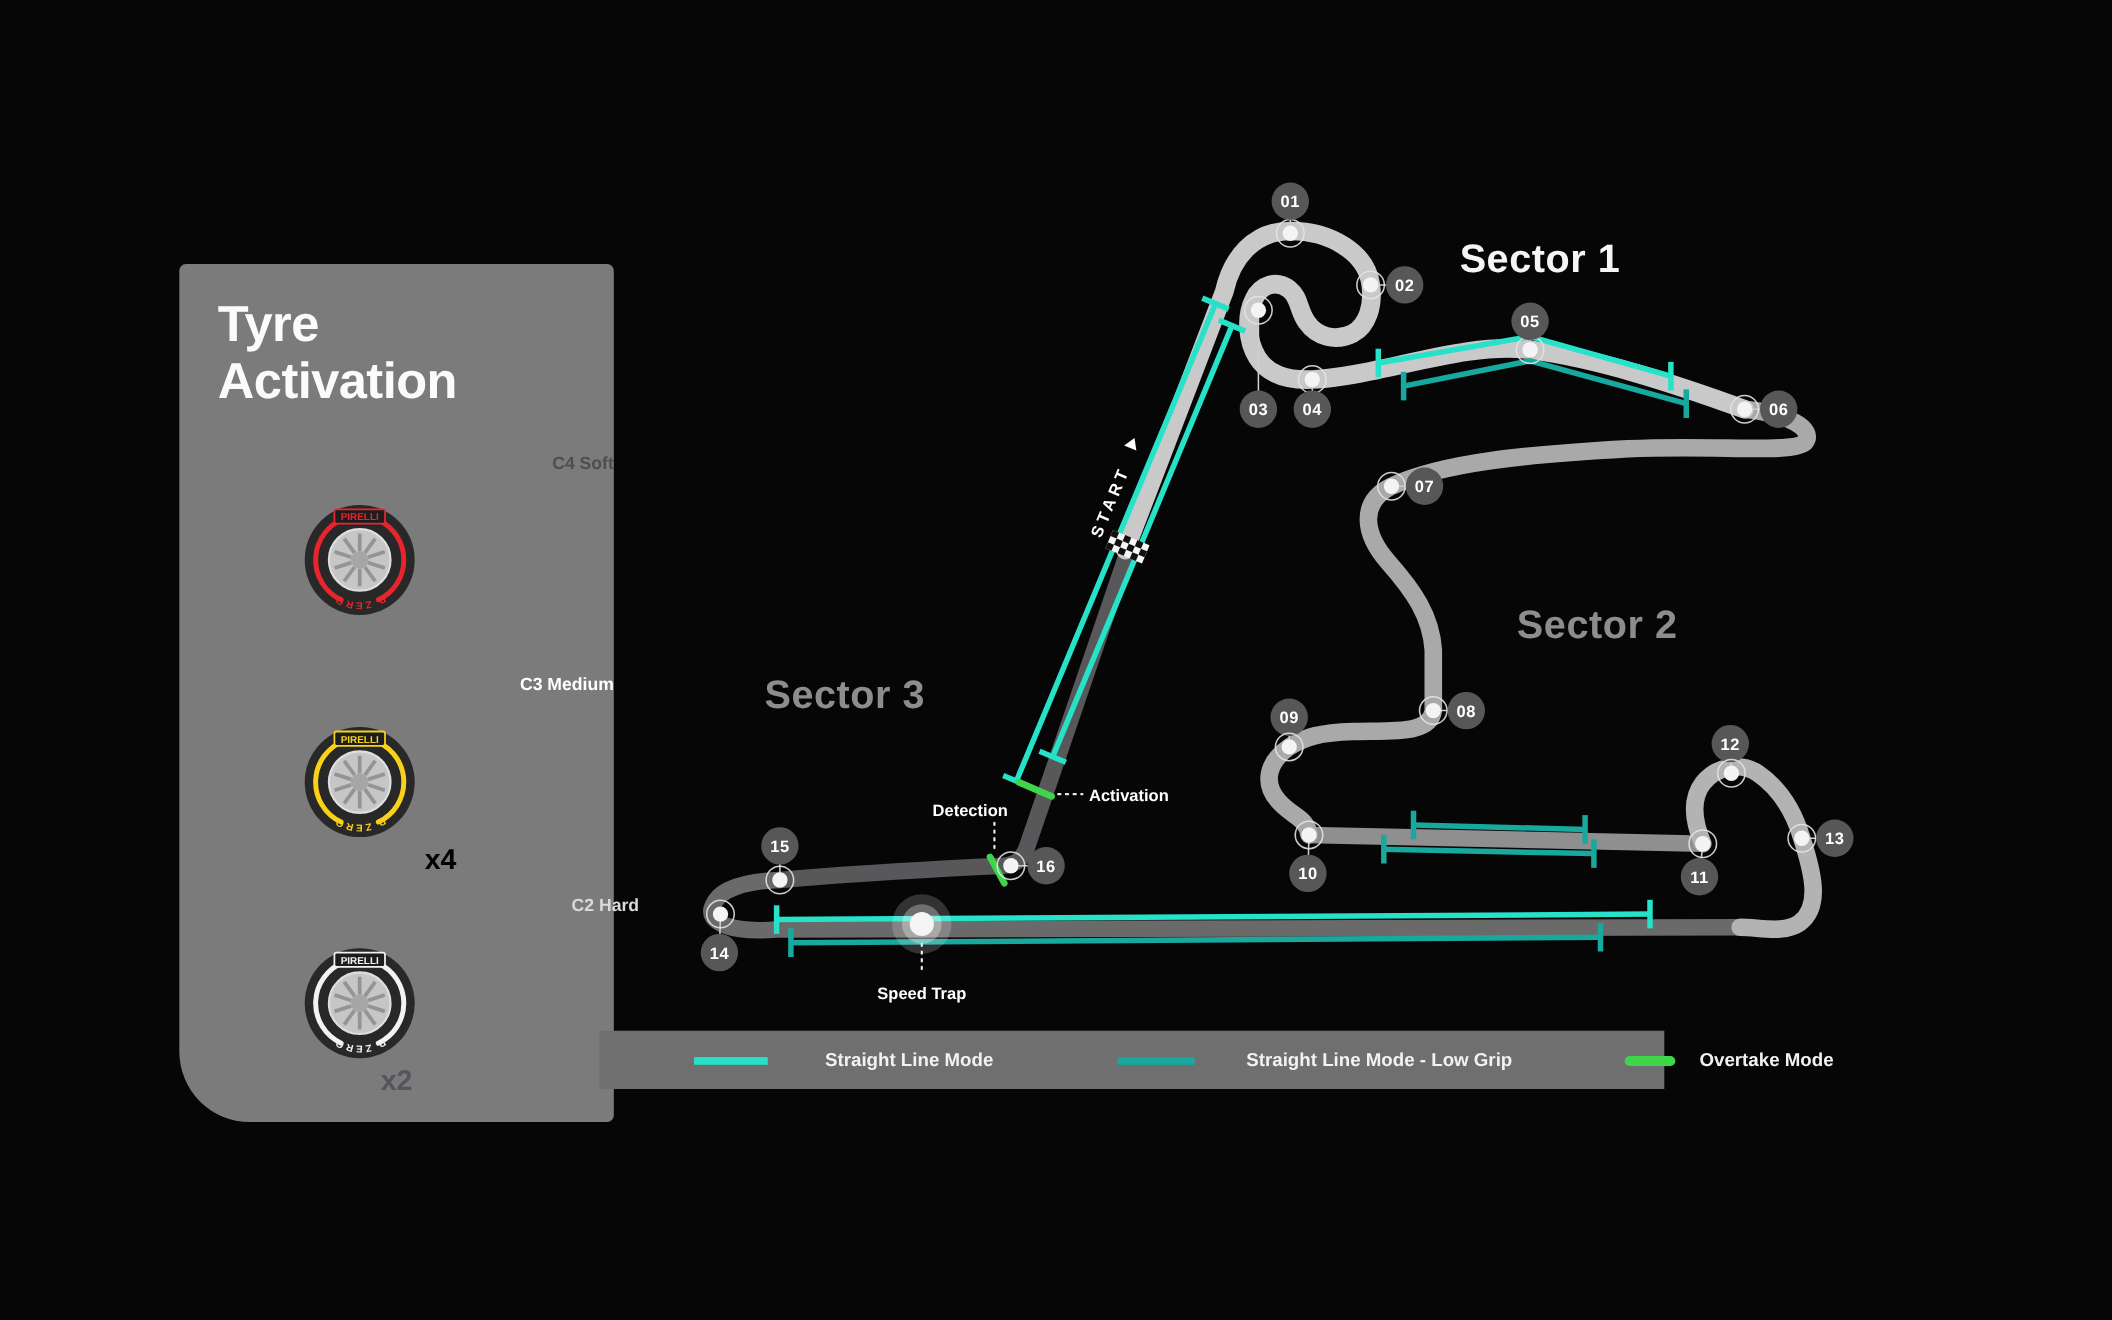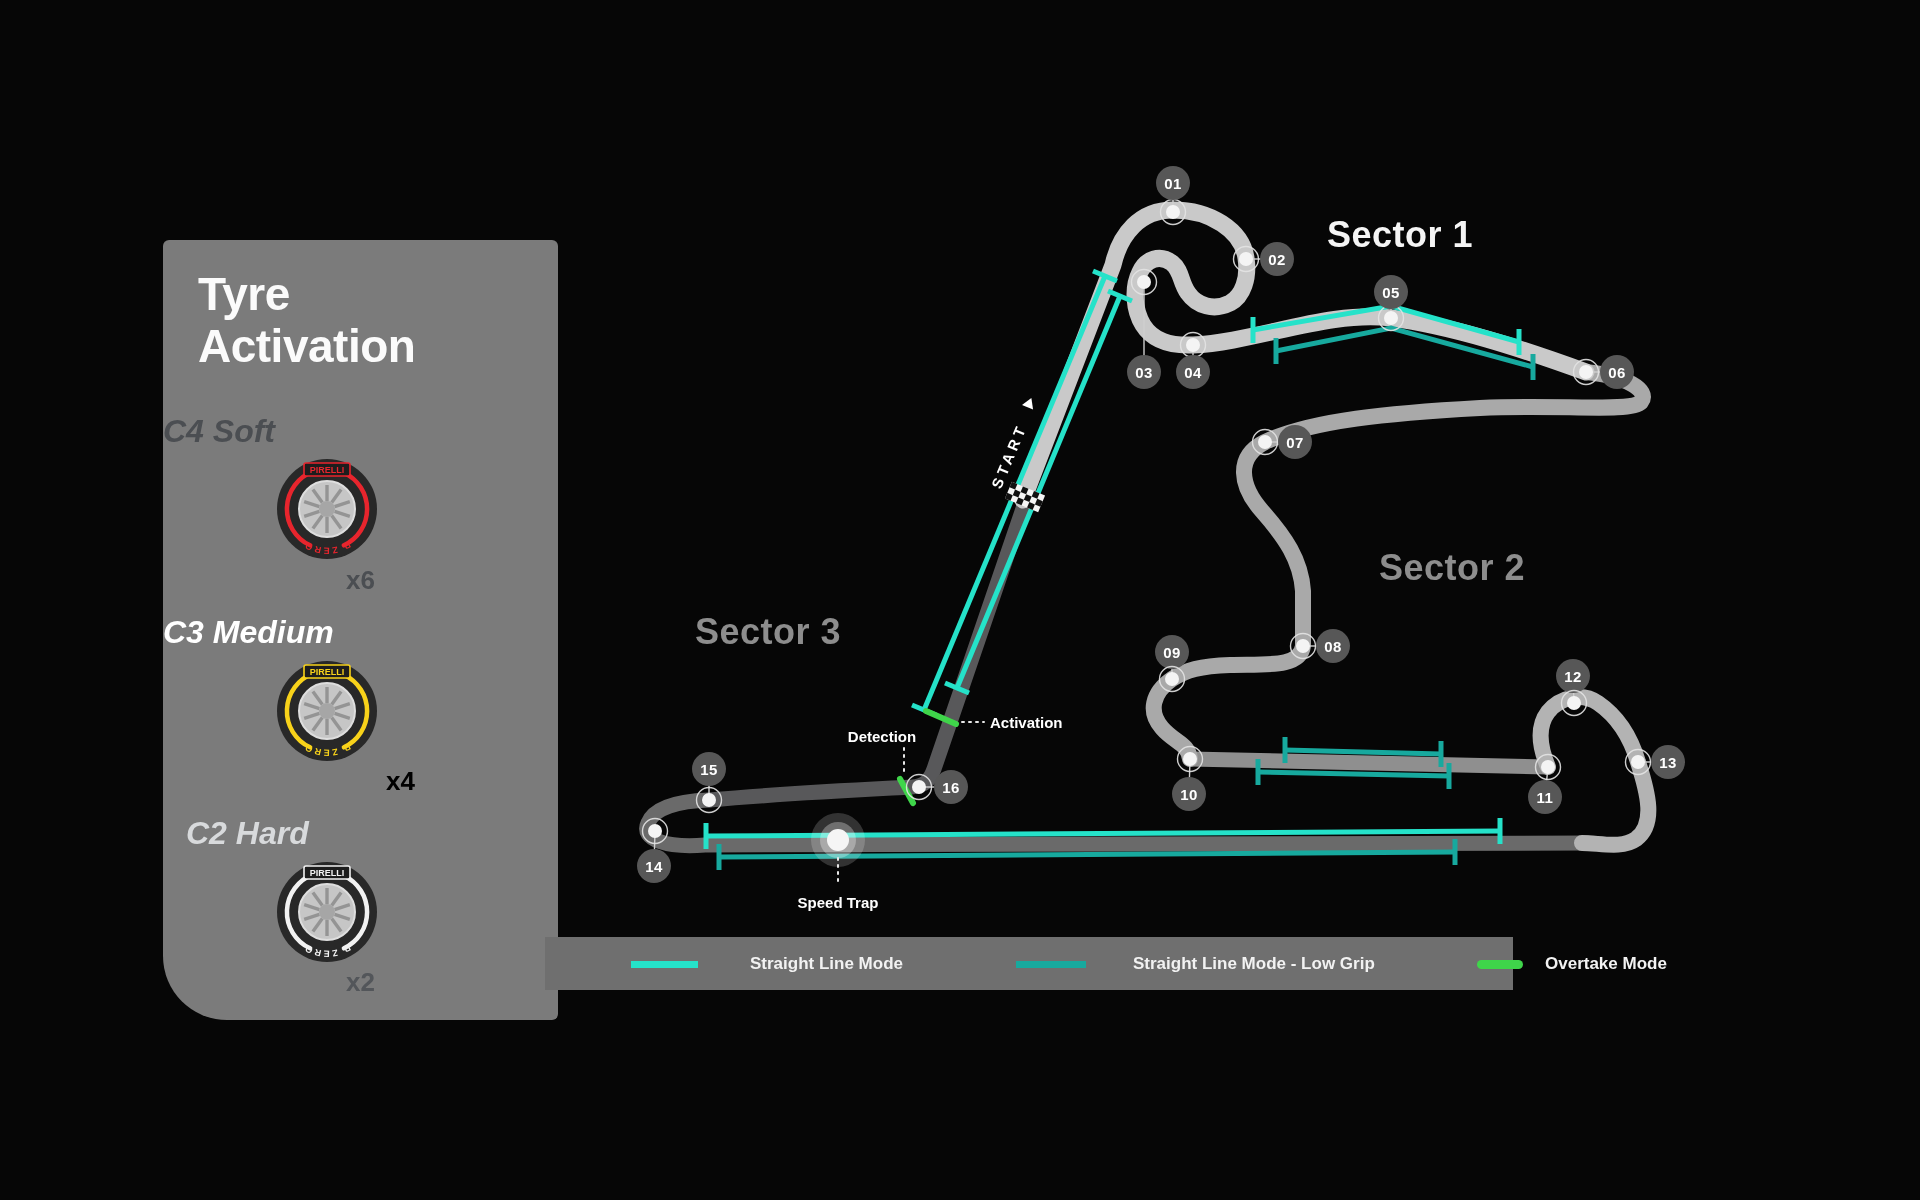--- a/index.html
+++ b/index.html
@@ -3,21 +3,21 @@
 <meta charset="utf-8">
 <style>
   html,body{margin:0;padding:0;background:#000;}
   #stage{position:relative;width:1920px;height:1200px;background:#060606;overflow:hidden;
          font-family:"Liberation Sans",sans-serif;}
   
   #panel{position:absolute;left:163px;top:206px;width:395px;height:780px;
          background:#7b7b7b;border-radius:6px 6px 6px 64px;margin-top:34px;}
   #panel .title{position:absolute;left:35px;top:28px;font-size:46px;line-height:52px;
                 font-weight:bold;color:#fbfbfb;letter-spacing:-0.5px;}
-  .compound{position:absolute;width:100%;text-align:left;font-weight:bold;font-size:32px;font-style:italic;}
+  .compound{position:absolute;width:100%;text-align:right;font-weight:bold;font-size:16px;}
   .count{position:absolute;width:100%;text-align:center;font-weight:bold;font-size:26px;}
   .c-soft-label,.c-soft-count{color:#4b4e52;}
   .c-med-label{color:#ffffff;} .c-med-count{color:#000000;padding-left:40px;}
   .c-hard-label{color:#d8dadc;padding-left:23px;} .c-hard-count{color:#53565a;}
   .tyre{position:absolute;left:112px;width:104px;height:104px;}
   
   #legend{position:absolute;left:545px;top:937px;width:968px;height:53px;background:#6f6f6f;}
   .lg-label{position:absolute;top:17px;font-size:17px;font-weight:bold;color:#f2f2f2;white-space:nowrap;}
   .lg-swatch{position:absolute;top:24px;height:7px;}
   .sw1{left:86px;width:67px;background:#25E2C9;}
@@ -75,21 +75,20 @@
         <line x1="0" y1="-8" x2="0" y2="-24" transform="rotate(216)"></line>
           <line x1="0" y1="-8" x2="0" y2="-24" transform="rotate(252)"></line>
         <line x1="0" y1="-8" x2="0" y2="-24" transform="rotate(288)"></line>
           <line x1="0" y1="-8" x2="0" y2="-24" transform="rotate(324)"></line>
       </g>
       <circle r="8" fill="#a6a6a6"></circle>
       <text font-size="9" font-weight="bold" fill="#E8252D" letter-spacing="2">
         <textPath href="#pz0" startOffset="50%" text-anchor="middle">P ZERO</textPath>
       </text>
     </svg>
-    <div class="count c-soft-count" style="top:325px">x6</div>
 
     <div class="compound c-med-label" style="top:374px">C3 Medium</div>
     <svg class="tyre" style="top:419px" viewBox="-52 -52 104 104">
       <defs>
           <path id="pz1" d="M 30,24 A 38,38 0 0 1 -30,24"></path>
         </defs>
       <circle r="50" fill="#282828"></circle>
       <path d="M -13.7,-37.6 A 40,40 0 0 0 -16.9,36.3" fill="none" stroke="#F8D21A" stroke-width="4.5" stroke-linecap="round"></path>
       <path d="M 16.9,-36.3 A 40,40 0 0 1 16.9,36.3" fill="none" stroke="#F8D21A" stroke-width="4.5" stroke-linecap="round"></path>
       <rect x="-23" y="-46" width="46" height="13" rx="2" fill="#1d1d1d" stroke="#F8D21A" stroke-width="1.6"></rect>

